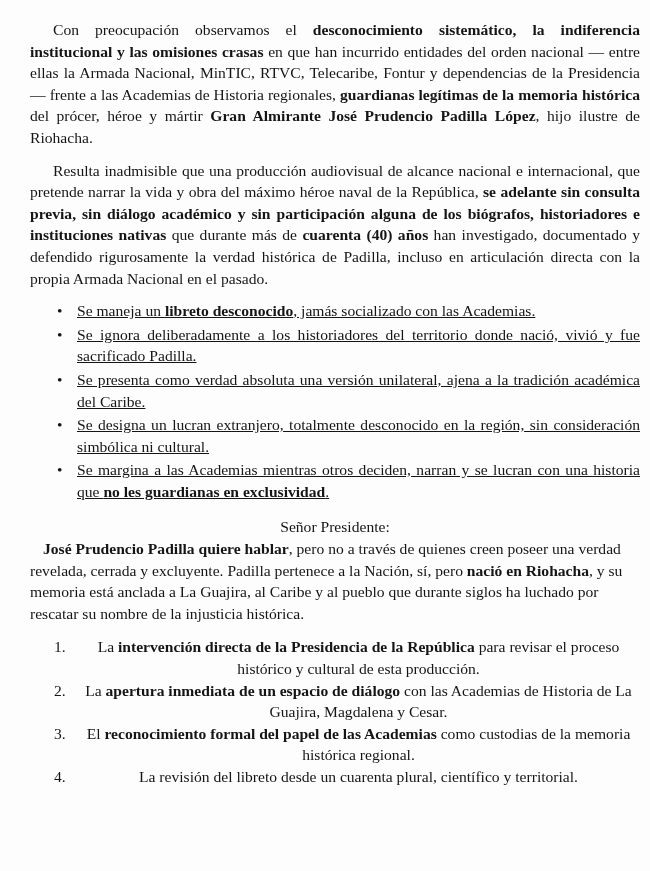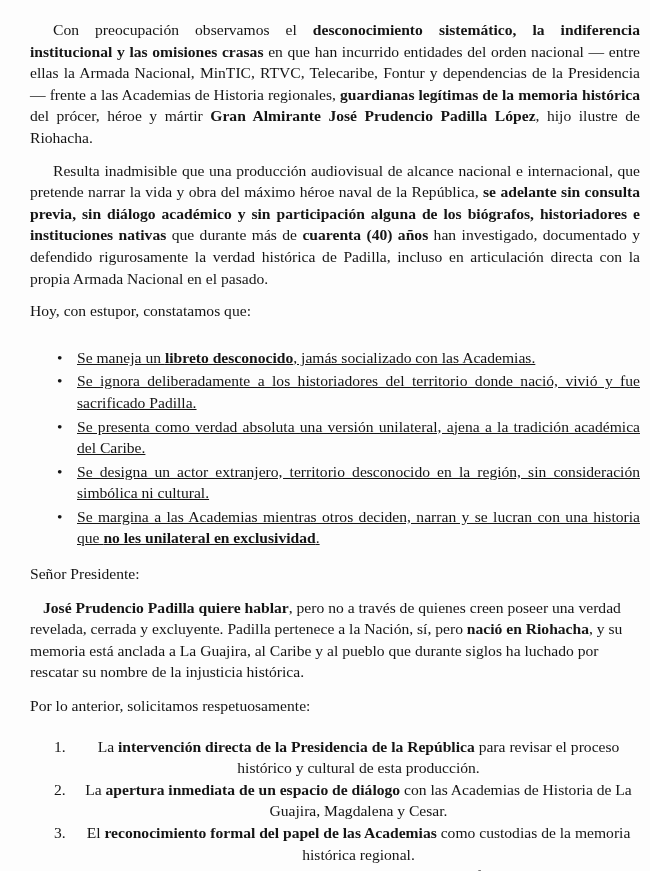--- a/index.html
+++ b/index.html
@@ -18,21 +18,21 @@
     overflow:hidden;
     font-size:15.6px;
     line-height:21.6px;
   }
   .para{
     margin:0 0 11px 0;
   }
   .justify{ text-align:justify; }
   .indent{ text-indent:23px; }
   .indent-small{ text-indent:13px; }
-  .mb0{ margin-bottom:12px; }
+  .mb0{ margin-bottom:0;text-align:center; }
   .mb-hoy{ margin-bottom:25px; }
   .mb-padilla{ margin-bottom:12px; }
   .mb-solicitud{ margin-bottom:19px; }
   b{ font-weight:700; }
 
   ul.bullet-list{
     list-style:none;
     margin:0 0 14px 0;
     padding:0;
   }
@@ -74,50 +74,48 @@
 </style>
 </head>
 <body>
 
 <div class="page">
 
   <p class="para justify indent"><span>Con preocupación observamos el </span><b>desconocimiento sistemático, la indiferencia institucional y las omisiones crasas</b><span> en que han incurrido entidades del orden nacional — entre ellas la Armada Nacional, MinTIC, RTVC, Telecaribe, Fontur y dependencias de la Presidencia— frente a las Academias de Historia regionales, </span><b>guardianas legítimas de la memoria histórica</b><span> del prócer, héroe y mártir </span><b>Gran Almirante José Prudencio Padilla López</b><span>, hijo ilustre de Riohacha.</span></p>
 
   <p class="para justify indent"><span>Resulta inadmisible que una producción audiovisual de alcance nacional e internacional, que pretende narrar la vida y obra del máximo héroe naval de la República, </span><b>se adelante sin consulta previa, sin diálogo académico y sin participación alguna de los biógrafos, historiadores e instituciones nativas</b><span> que durante más de </span><b>cuarenta (40) años</b><span> han investigado, documentado y defendido rigurosamente la verdad histórica de Padilla, incluso en articulación directa con la propia Armada Nacional en el pasado.</span></p>
 
-  <p class="para mb-hoy"><span>Hoy, con estupor, constatamos que:</span></p>
 
   <ul class="bullet-list">
     <li>
       <span class="bullet-marker">•</span>
       <span class="li-text"><span>Se maneja un </span><b>libreto desconocido</b><span>, jamás socializado con las Academias.</span></span>
     </li>
     <li>
       <span class="bullet-marker">•</span>
       <span class="li-text"><span>Se ignora deliberadamente a los historiadores del territorio donde nació, vivió y fue sacrificado Padilla.</span></span>
     </li>
     <li>
       <span class="bullet-marker">•</span>
       <span class="li-text"><span>Se presenta como verdad absoluta una versión unilateral, ajena a la tradición académica del Caribe.</span></span>
     </li>
     <li>
       <span class="bullet-marker">•</span>
-      <span class="li-text"><span>Se designa un actor extranjero, territorio desconocido en la región, sin consideración simbólica ni cultural.</span></span>
+      <span class="li-text"><span>Se designa un lucran extranjero, totalmente desconocido en la región, sin consideración simbólica ni cultural.</span></span>
     </li>
     <li>
       <span class="bullet-marker">•</span>
-      <span class="li-text"><span>Se margina a las Academias mientras otros deciden, narran y se lucran con una historia que </span><b>no les unilateral en exclusividad</b><span>.</span></span>
+      <span class="li-text"><span>Se margina a las Academias mientras otros deciden, narran y se lucran con una historia que </span><b>no les guardianas en exclusividad</b><span>.</span></span>
     </li>
   </ul>
 
   <p class="para mb0"><span>Señor Presidente:</span></p>
 
   <p class="para indent-small mb-padilla"><b>José Prudencio Padilla quiere hablar</b><span>, pero no a través de quienes creen poseer una verdad revelada, cerrada y excluyente. Padilla pertenece a la Nación, sí, pero </span><b>nació en Riohacha</b><span>, y su memoria está anclada a La Guajira, al Caribe y al pueblo que durante siglos ha luchado por rescatar su nombre de la injusticia histórica.</span></p>
 
-  <p class="para mb-solicitud"><span>Por lo anterior, solicitamos respetuosamente:</span></p>
 
   <ol class="numbered-list">
     <li>
       <span class="number-marker">1.</span>
       <span class="li-text"><span>La </span><b>intervención directa de la Presidencia de la República</b><span> para revisar el proceso histórico y cultural de esta producción.</span></span>
     </li>
     <li>
       <span class="number-marker">2.</span>
       <span class="li-text"><span>La </span><b>apertura inmediata de un espacio de diálogo</b><span> con las Academias de Historia de La Guajira, Magdalena y Cesar.</span></span>
     </li>

